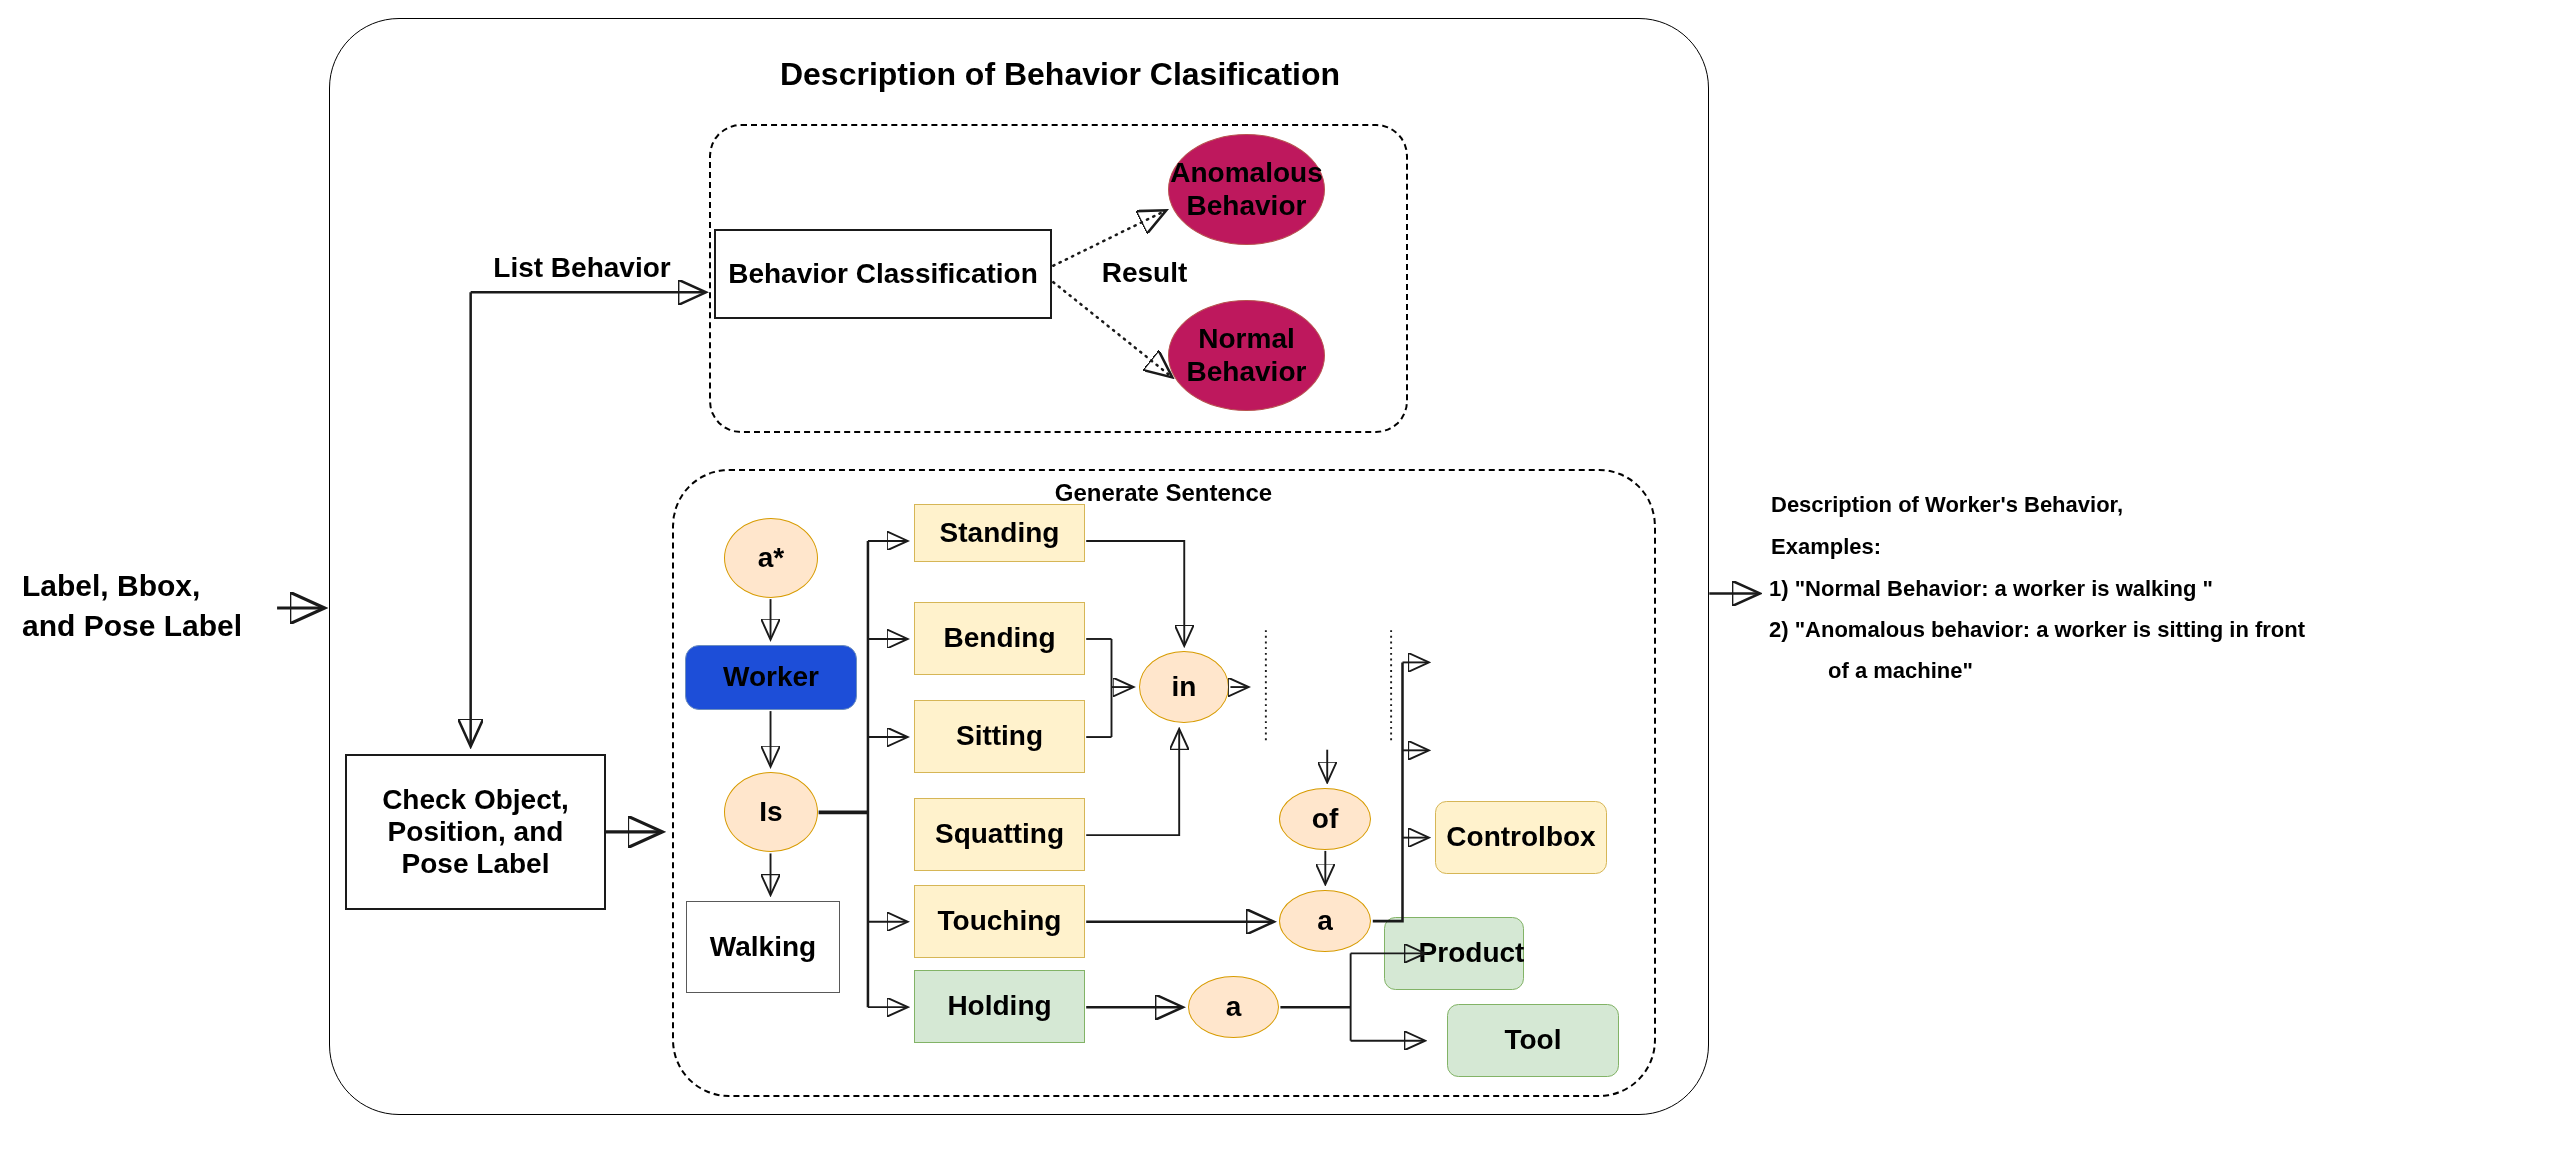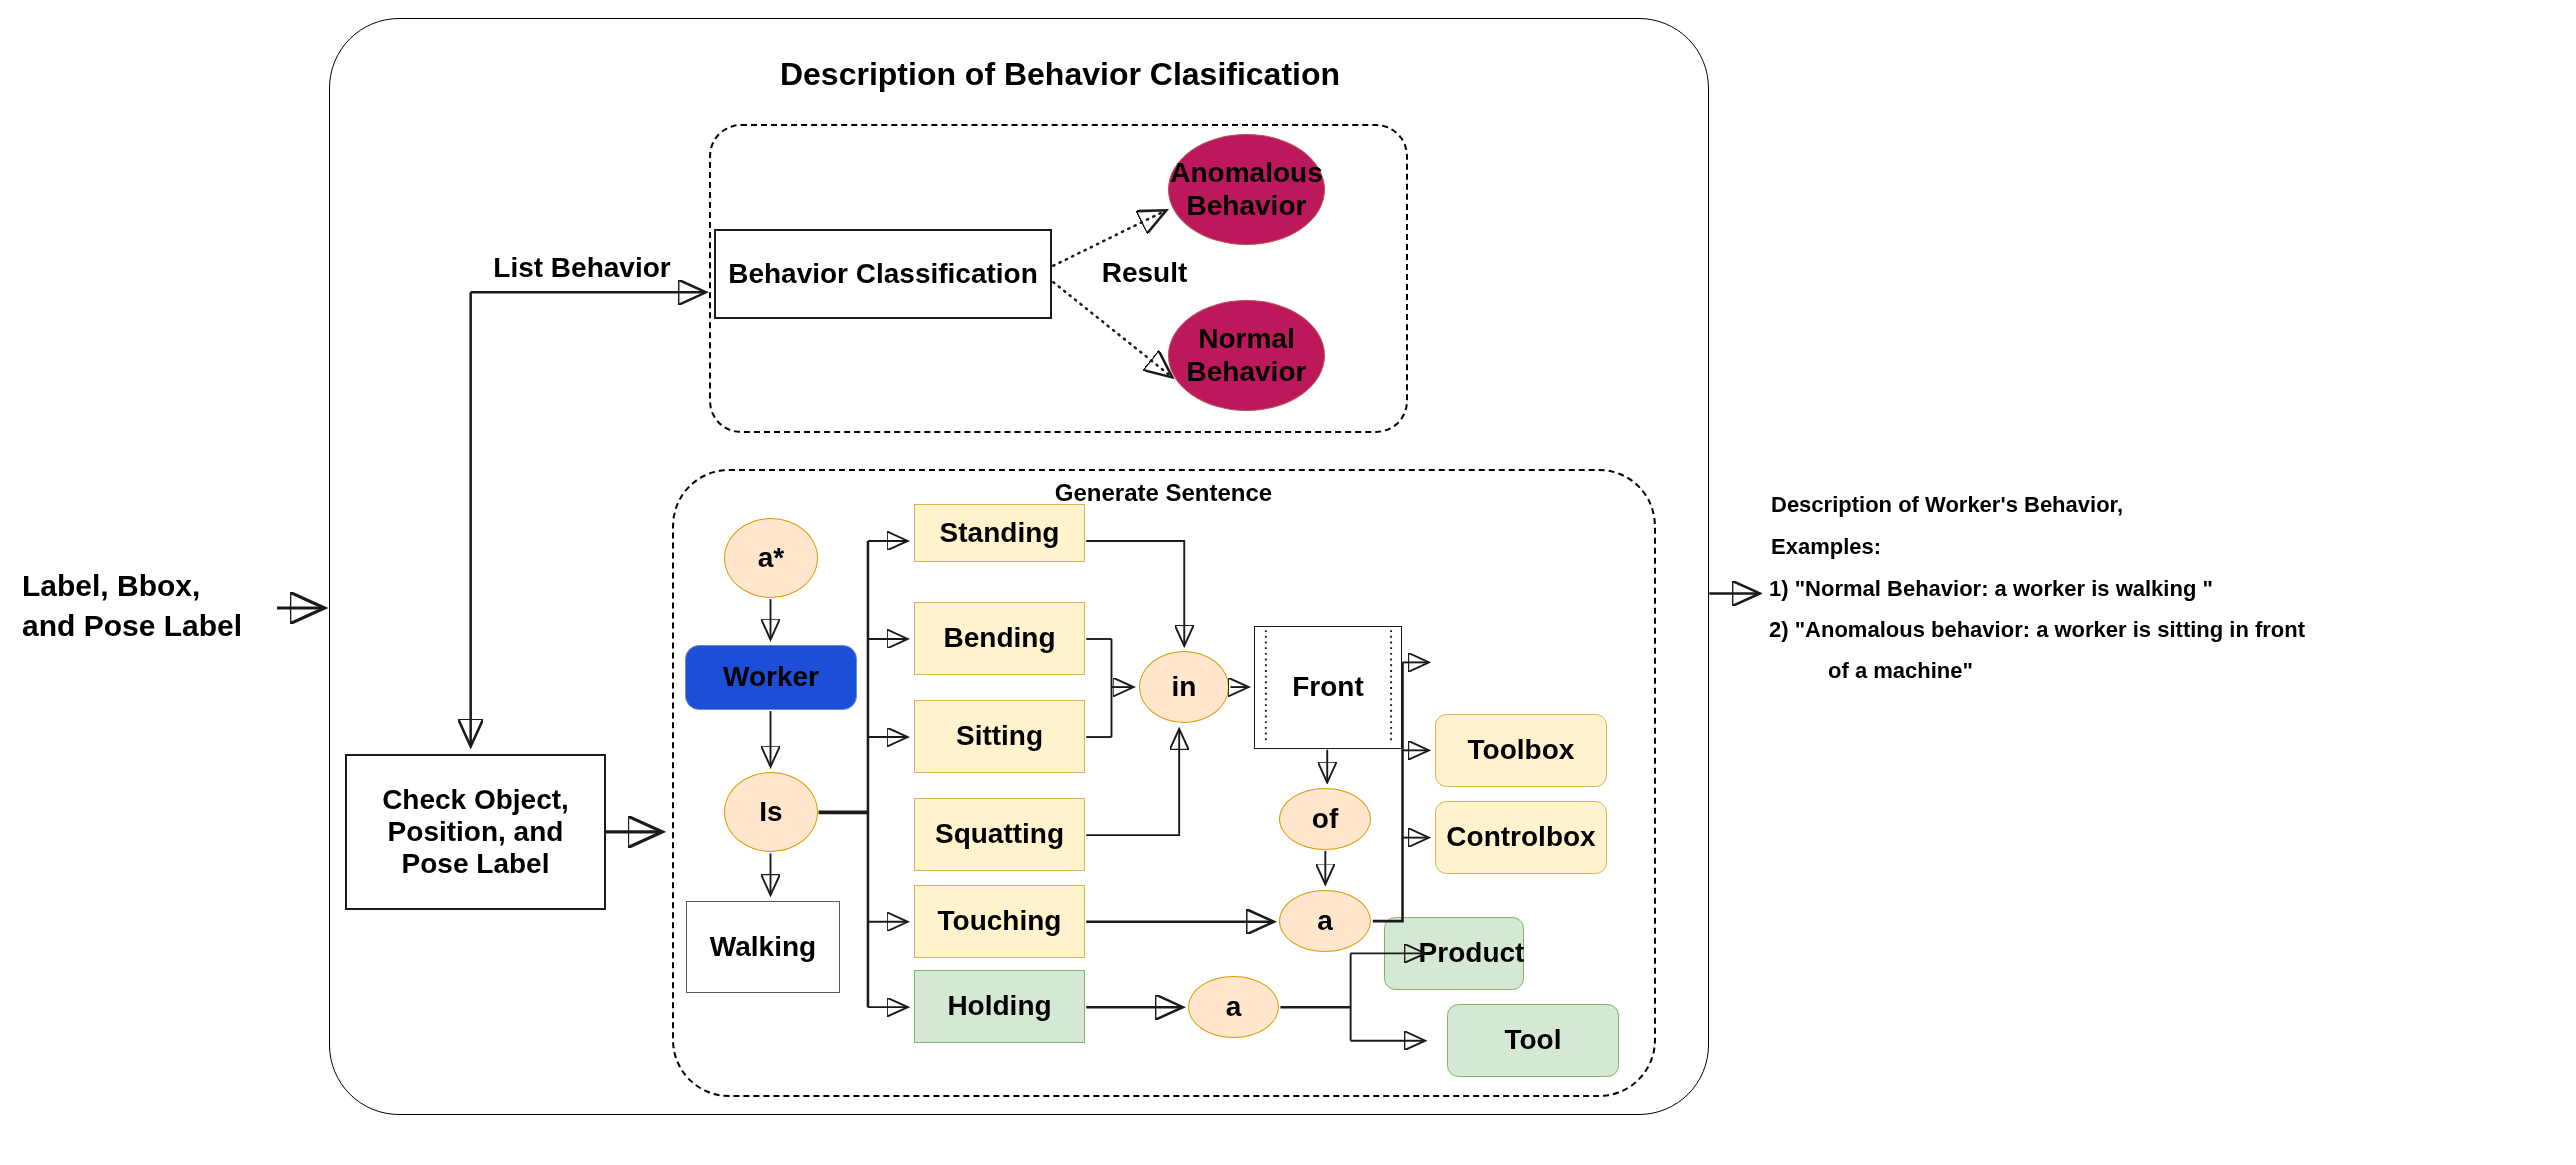--- a/index.html
+++ b/index.html
@@ -95,39 +95,33 @@
     <span>Touching</span>
   </div>
   <div class="node green f44" style="left:914px;top:970px;width:171px;height:73px;">
     <span>Holding</span>
   </div>
 
   <div class="node peach f44" style="left:1139px;top:651px;width:90px;height:72px;">
     <span>in</span>
   </div>
 
-  <div class="node whitebox f44" style="left:1254px;top:626px;width:148px;height:123px;border-width:1.9px;">
-    <span>Front</span>
-  </div>
 
   <div class="node peach f44" style="left:1279px;top:788px;width:92px;height:62px;">
     <span>of</span>
   </div>
 
   <div class="node peach f44" style="left:1279px;top:890px;width:92px;height:62px;">
     <span>a</span>
   </div>
 
   <div class="node peach f44" style="left:1188px;top:976px;width:91px;height:62px;">
     <span>a</span>
   </div>
 
-  <div class="node yellow rounded f44" style="left:1435px;top:714px;width:172px;height:73px;">
-    <span>Toolbox</span>
-  </div>
   <div class="node yellow rounded f44" style="left:1435px;top:801px;width:172px;height:73px;">
     <span>Controlbox</span>
   </div>
   <div class="node green rounded f44" style="left:1384px;top:917px;width:140px;height:73px;padding-left:35px;">
     <span>Product</span>
   </div>
   <div class="node green rounded f44" style="left:1435px;top:1004px;width:172px;height:73px;margin-left:12px;">
     <span>Tool</span>
   </div>
 

